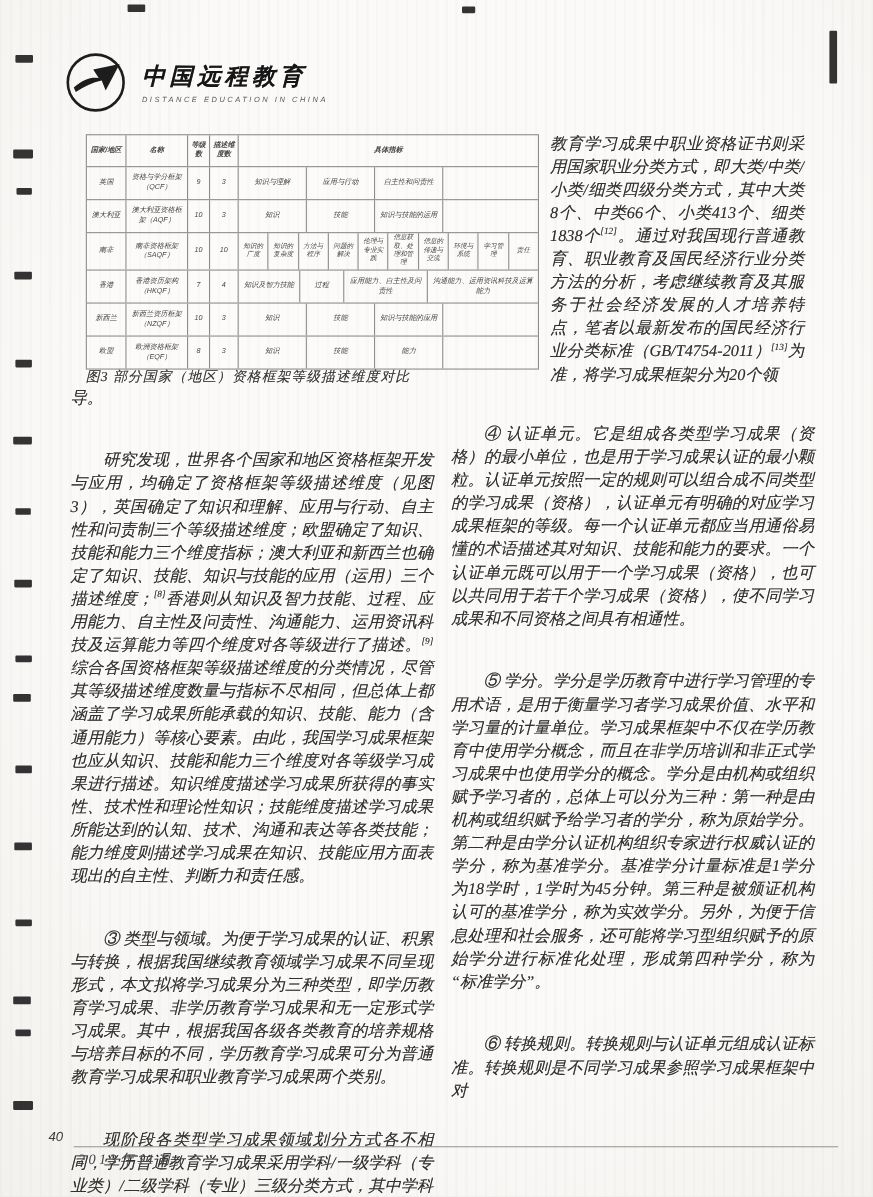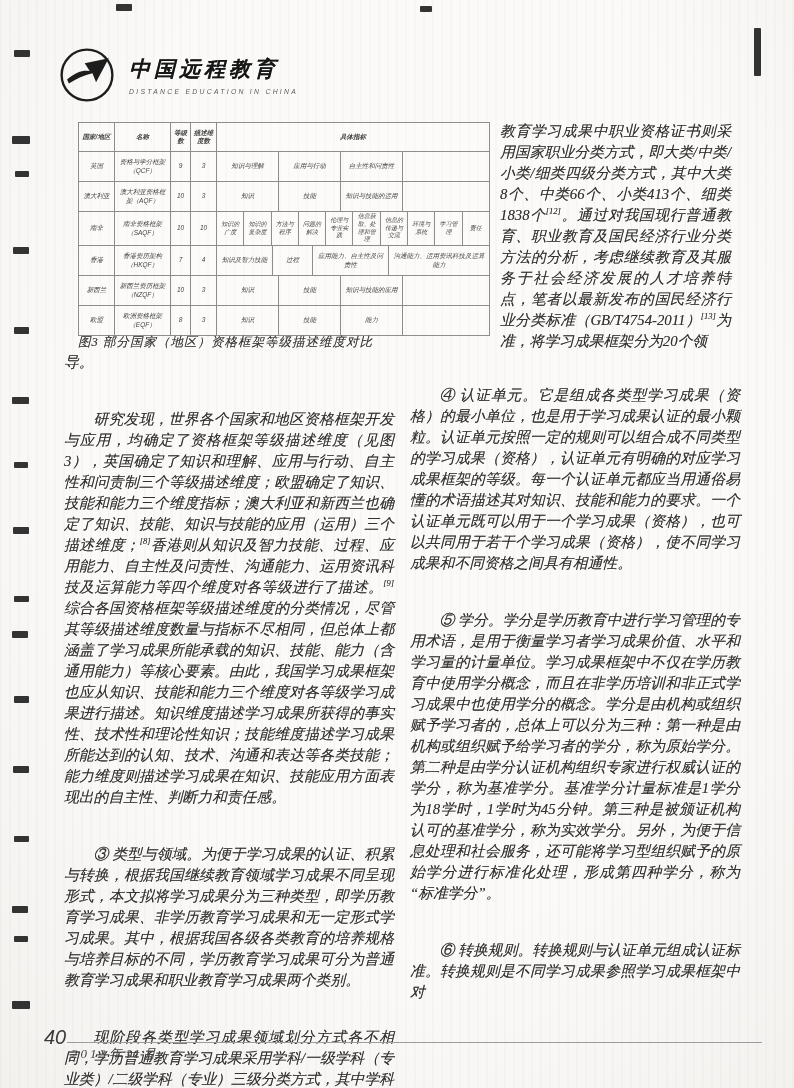--- a/index.html
+++ b/index.html
@@ -50,21 +50,21 @@
   
   .col{position:absolute;text-align:justify;font-size:14.8px;line-height:21px;color:#323130;
        text-shadow:0 0 .5px rgba(60,60,60,.55);}
   #left-col{left:64px;top:352px;width:330px;}
   #right-top{left:500px;top:121px;width:231px;}
   #right-main{left:410px;top:349px;width:330px;}
   .para{margin:0;}
   .para.indent{text-indent:2em;margin-top:36px;}
   sup.ref{font-size:8.5px;line-height:0;vertical-align:super;letter-spacing:0;}
   
-  .pageno{position:absolute;left:44px;top:1026px;font-size:20px;color:#3a3a3a;
+  .pageno{position:absolute;left:44px;top:1026px;font-size:12px;color:#3a3a3a;
           font-family:"Liberation Sans", sans-serif;}
   .footrule{position:absolute;left:67px;top:1042px;width:695px;height:1px;background:#9c9c9a;}
   .issue{position:absolute;left:71px;top:1045px;font-size:13px;letter-spacing:3px;color:#454545;}
   
   .mark{position:absolute;background:#181818;border-radius:1px;opacity:.88;}
 </style>
 </head>
 <body>
 
 <div class="page">

